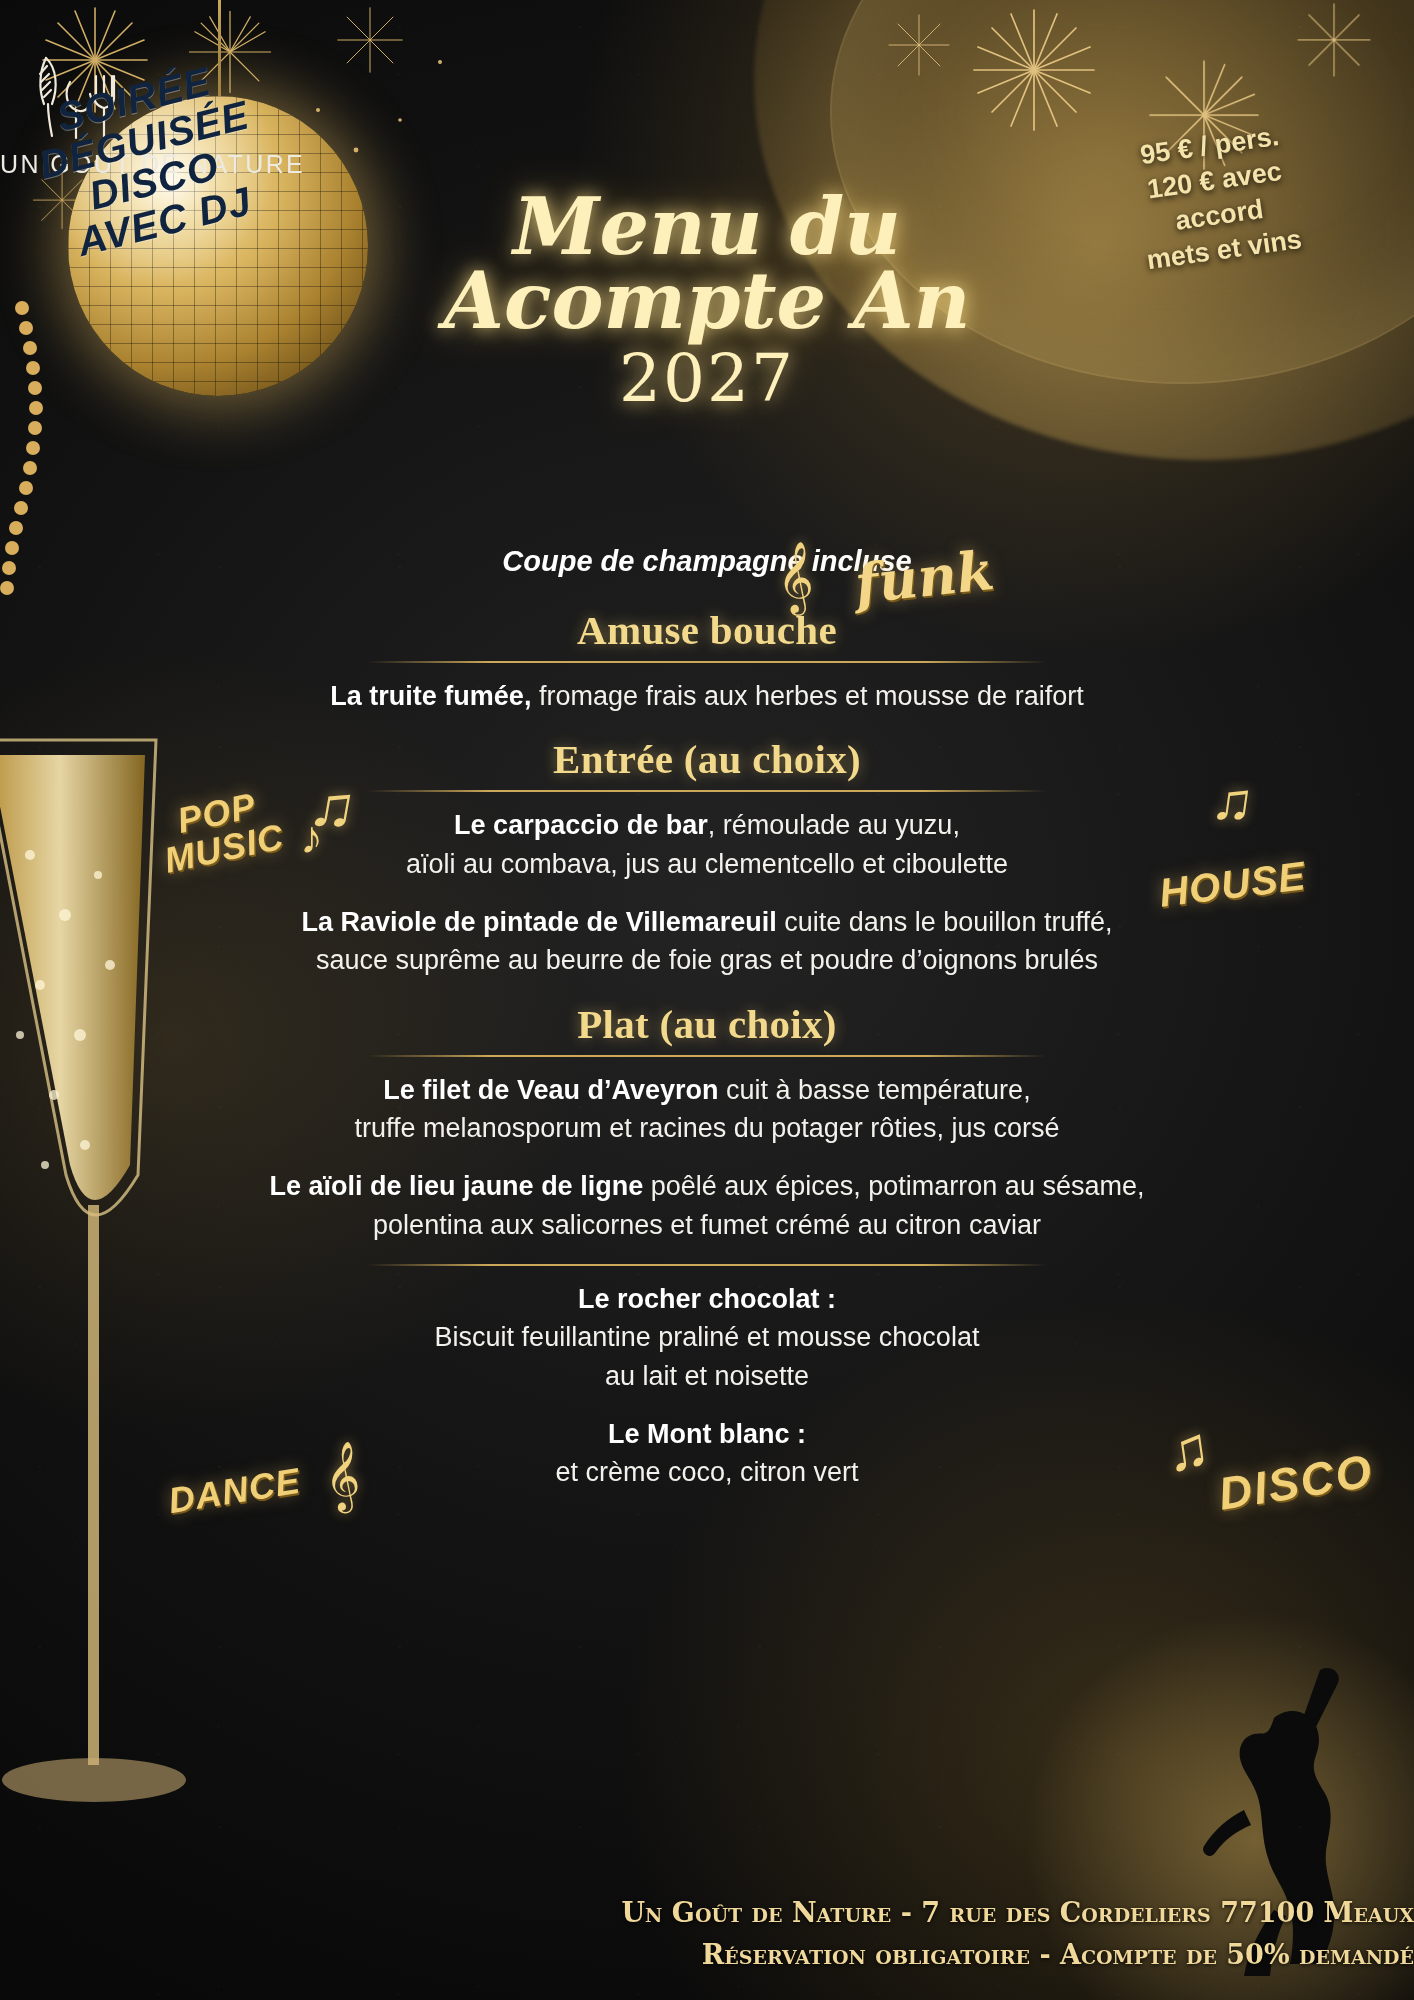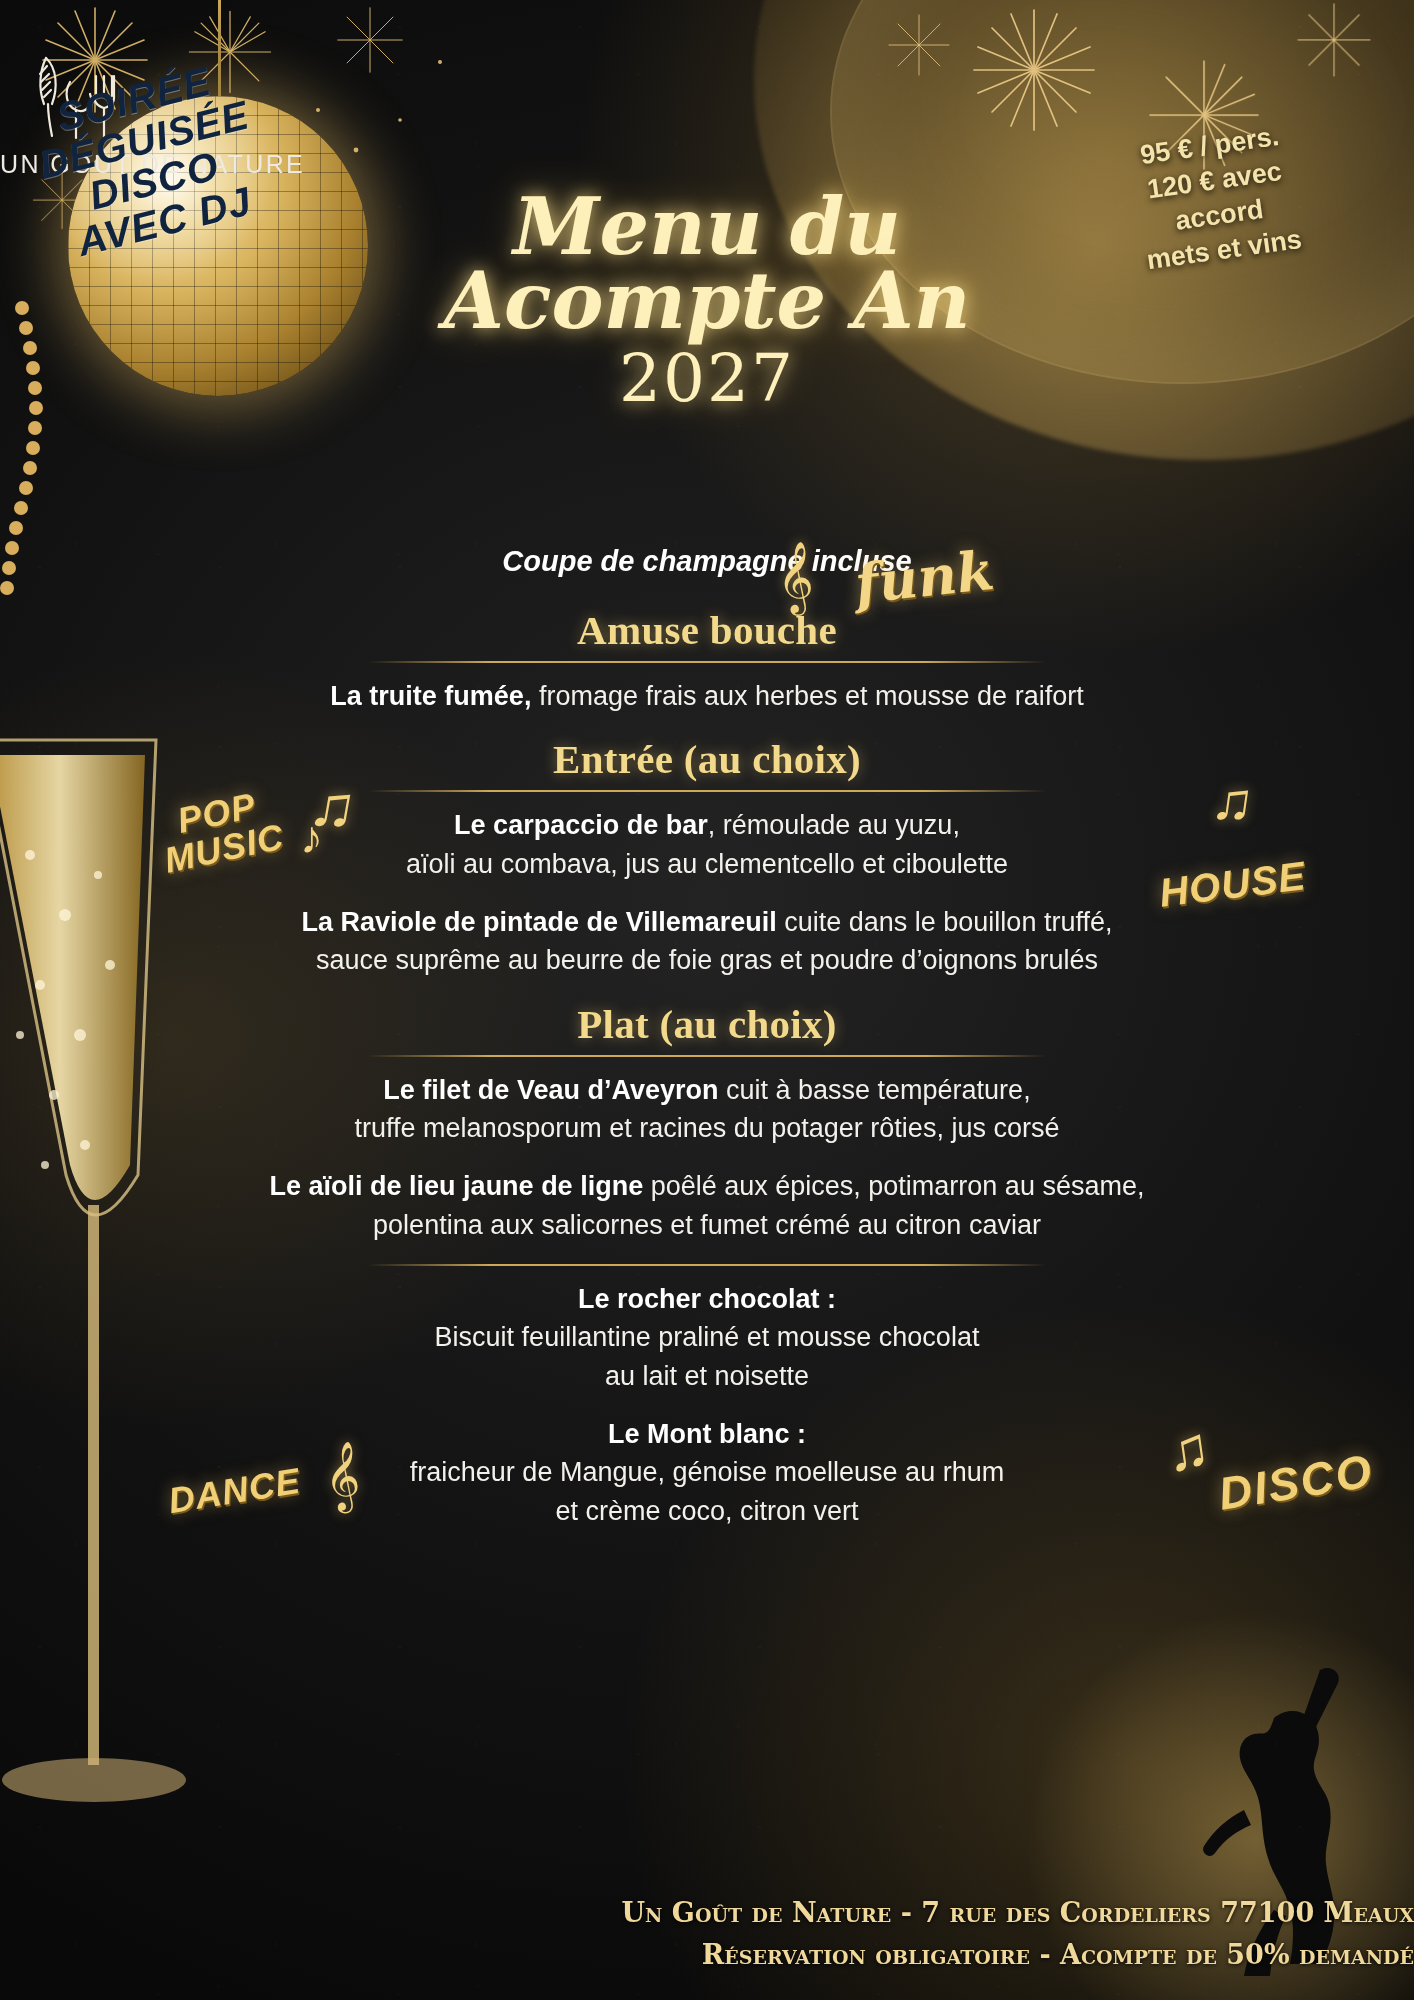--- a/index.html
+++ b/index.html
@@ -630,21 +630,20 @@
 
       <div class="section">
         <div class="rule"></div>
         <p class="dish">
           <b>Le rocher chocolat :</b>
           <span class="sub">Biscuit feuillantine praliné et mousse chocolat</span>
           <span class="sub">au lait et noisette</span>
         </p>
         <p class="dish">
           <b>Le Mont blanc :</b>
-          <span class="sub">fraicheur de Mangue, génoise moelleuse au rhum</span>
           <span class="sub">et crème coco, citron vert</span>
         </p>
       </div>
 
     </div>
 
     <div class="footer">
       <div>Un Goût de Nature - 7 rue des Cordeliers 77100 Meaux</div>
       <div>Réservation obligatoire - Acompte de 50% demandé</div>
     </div>

